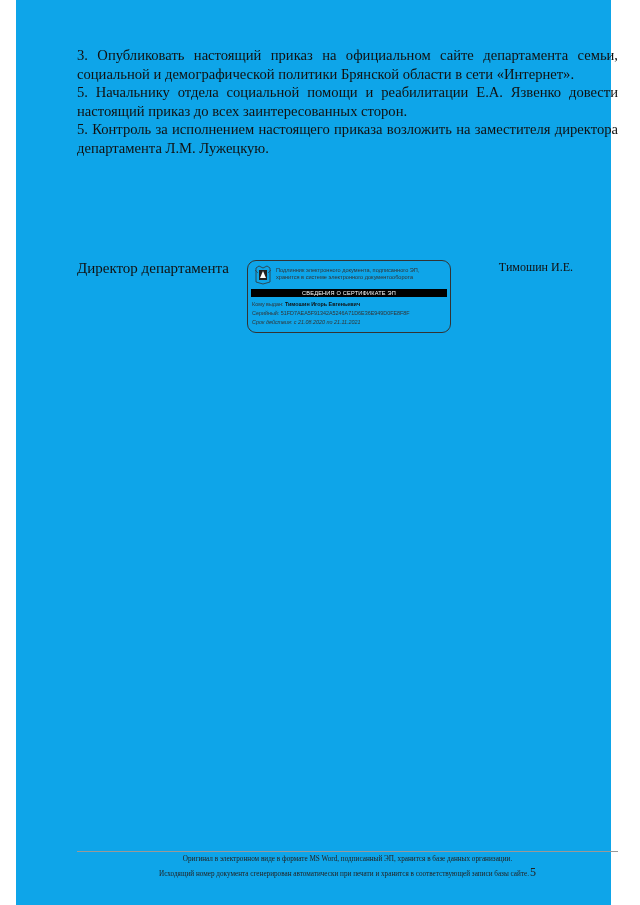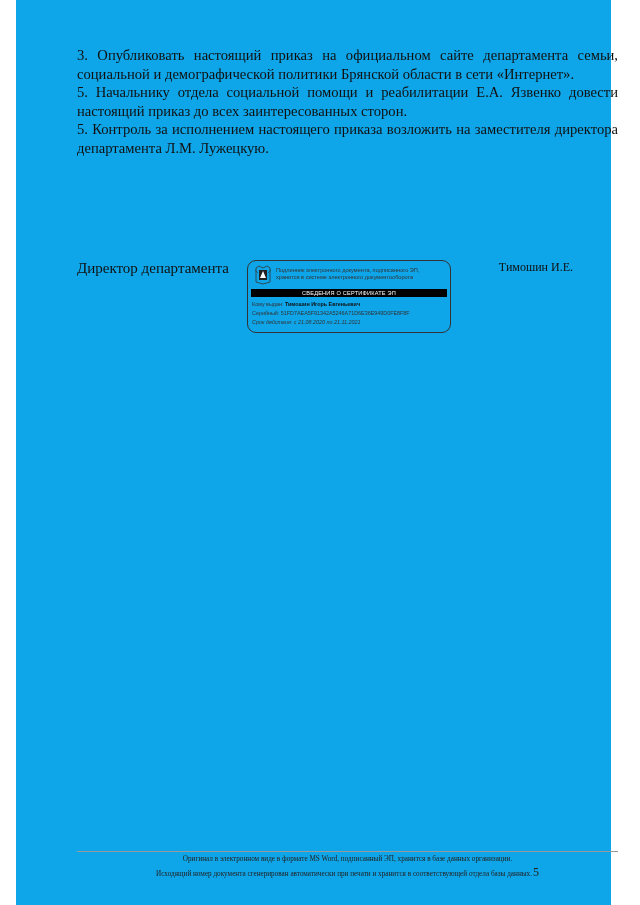--- a/index.html
+++ b/index.html
@@ -92,16 +92,16 @@
       <span>Срок действия:</span>
       <span>с 21.08.2020 по 21.11.2021</span>
     </div>
   </div>
 
   <div class="sig-right">Тимошин И.Е.</div>
 
   <div class="footer-line"></div>
   <div class="footer">
     <div>Оригинал в электронном виде в формате MS Word, подписанный ЭП, хранится в базе данных организации.</div>
-    <div><span>Исходящий номер документа сгенерирован автоматически при печати и хранится в соответствующей отдела базы данных.</span><span class="pg">5</span></div>
+    <div><span>Исходящий номер документа сгенерирован автоматически при печати и хранится в соответствующей записи базы сайте.</span><span class="pg">5</span></div>
   </div>
 
 </div>
 
 </body></html>

